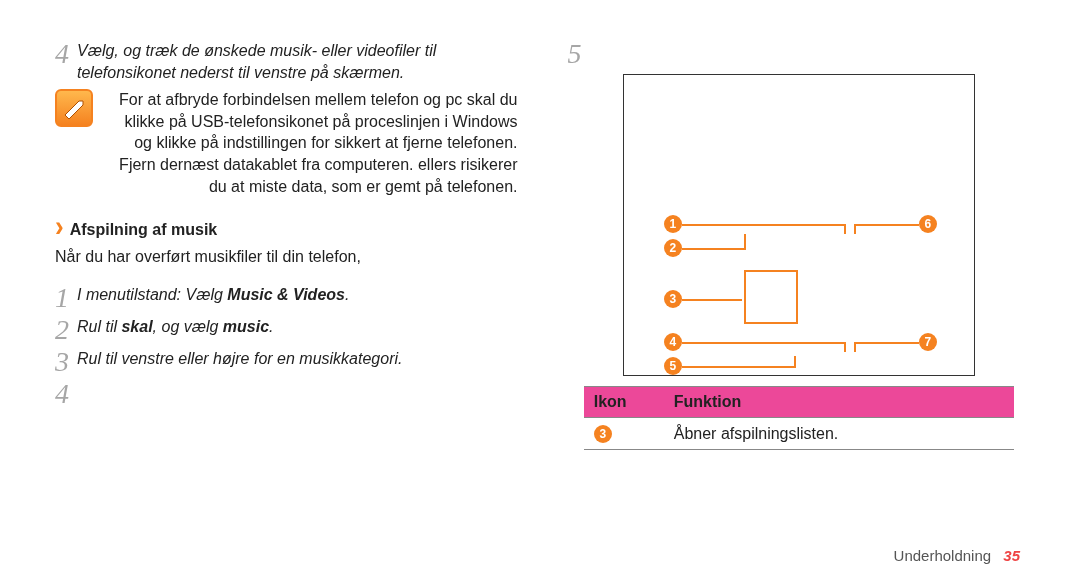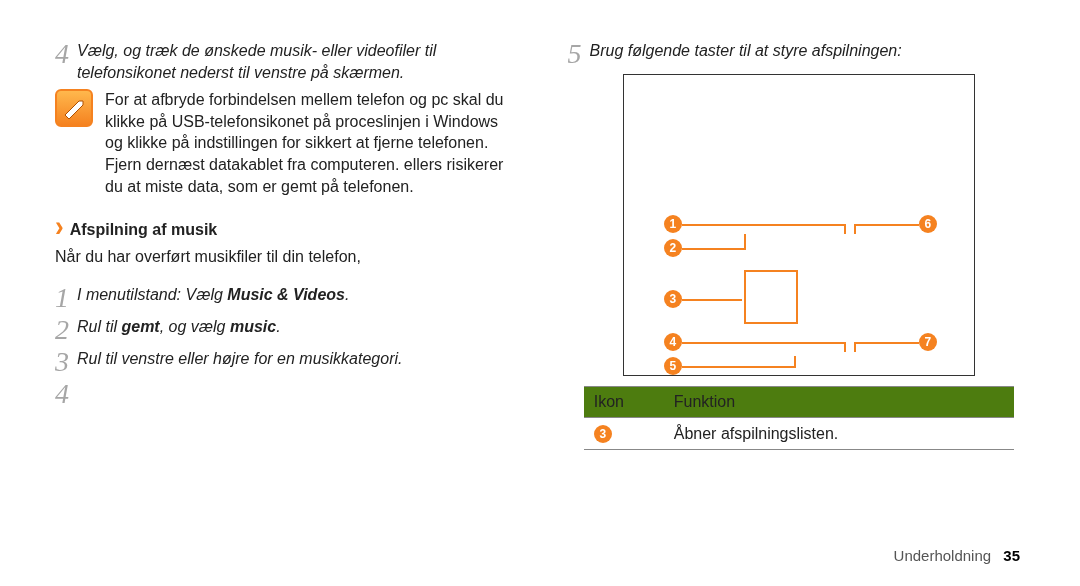--- a/index.html
+++ b/index.html
@@ -27,21 +27,21 @@
     font-style: italic;
     font-size: 28px;
     color: #a6a6a6;
     display: inline-block;
     width: 22px;
     vertical-align: top;
     line-height: 1;
   }
   .row { display: flex; align-items: flex-start; margin-bottom: 4px; }
   .row .txt { flex: 1; line-height: 1.35; font-style: italic; }
-  .note { display: flex; margin: 6px 0 10px; }
+  .note { display: flex; margin: 6px 0 10px; text-align: right; }
   .note-icon {
     width: 34px; height: 34px;
     border: 2px solid #f58220; 
     border-radius: 6px;
     background: linear-gradient(#ffb84d,#f58220);
     position: relative;
     flex-shrink: 0;
     margin-right: 12px;
   }
   .note-icon svg { position:absolute; top:4px; left:4px; }
@@ -71,33 +71,33 @@
     font-weight:700;
   }
   .callout-line { position:absolute; background:#f58220; height:2px; }
   .callout-line-v { position:absolute; background:#f58220; width:2px; }
   
   .box { position:absolute; border:2px solid #f58220; background:#fff; }
 
   
   .tbl { width: 430px; margin: 10px auto 0; border-collapse: collapse; }
   .tbl th, .tbl td { text-align:left; padding:6px 10px; border-top:1px solid #888; border-bottom:1px solid #888; }
-  .tbl thead th { background:#4d7c0f; font-weight:400; }
+  .tbl thead th { background:#ec4899; font-weight:700; }
   .tbl td.iconcell { width:60px; }
   .badge {
     display:inline-block; width:18px; height:18px; border-radius:50%;
     background:#f58220; color:#fff; font-size:12px; font-weight:700;
     text-align:center; line-height:18px;
   }
   .fn1 { font-size:10px; vertical-align:super; margin-left:1px; }
 
   
   .footer { position:absolute; bottom:22px; right:60px; font-size:15px; }
   .footer .sect { color:#555; margin-right:8px;}
-  .footer .pn { color:#000000; font-weight:600;}
+  .footer .pn { color:#ef4444; font-style:italic; font-weight:600;}
 </style>
 </head>
 <body>
 
 <div class="page">
 
   <div class="col">
 
     <div class="row">
       <span class="num">4</span>
@@ -123,40 +123,39 @@
     <div class="row">
       <span class="num">1</span>
       <span class="txt">
         <span>I menutilstand: Vælg </span><strong>Music &amp; Videos</strong><span>.</span>
       </span>
     </div>
 
     <div class="row">
       <span class="num">2</span>
       <span class="txt">
-        <span>Rul til </span><strong>gemt</strong><span>, og vælg </span><strong>music</strong><span>.</span>
+        <span>Rul til </span><strong>skal</strong><span>, og vælg </span><strong>music</strong><span>.</span>
       </span>
     </div>
 
     <div class="row">
       <span class="num">3</span>
       <span class="txt">Rul til venstre eller højre for en musikkategori.</span>
     </div>
 
     <div class="row">
       <span class="num">4</span>
     </div>
 
   </div>
 
   <div class="col">
 
     <div class="row">
       <span class="num">5</span>
-      <span class="txt">Brug følgende taster til at styre afspilningen:</span>
     </div>
 
     <div class="diagram-wrap">
       <div class="diagram">
 
         <span class="callout-num" style="left:40px; top:140px;">1</span>
         <span class="callout-num" style="left:40px; top:164px;">2</span>
         <span class="callout-num" style="left:40px; top:215px;">3</span>
         <span class="callout-num" style="left:40px; top:258px;">4</span>
         <span class="callout-num" style="left:40px; top:282px;">5</span>

